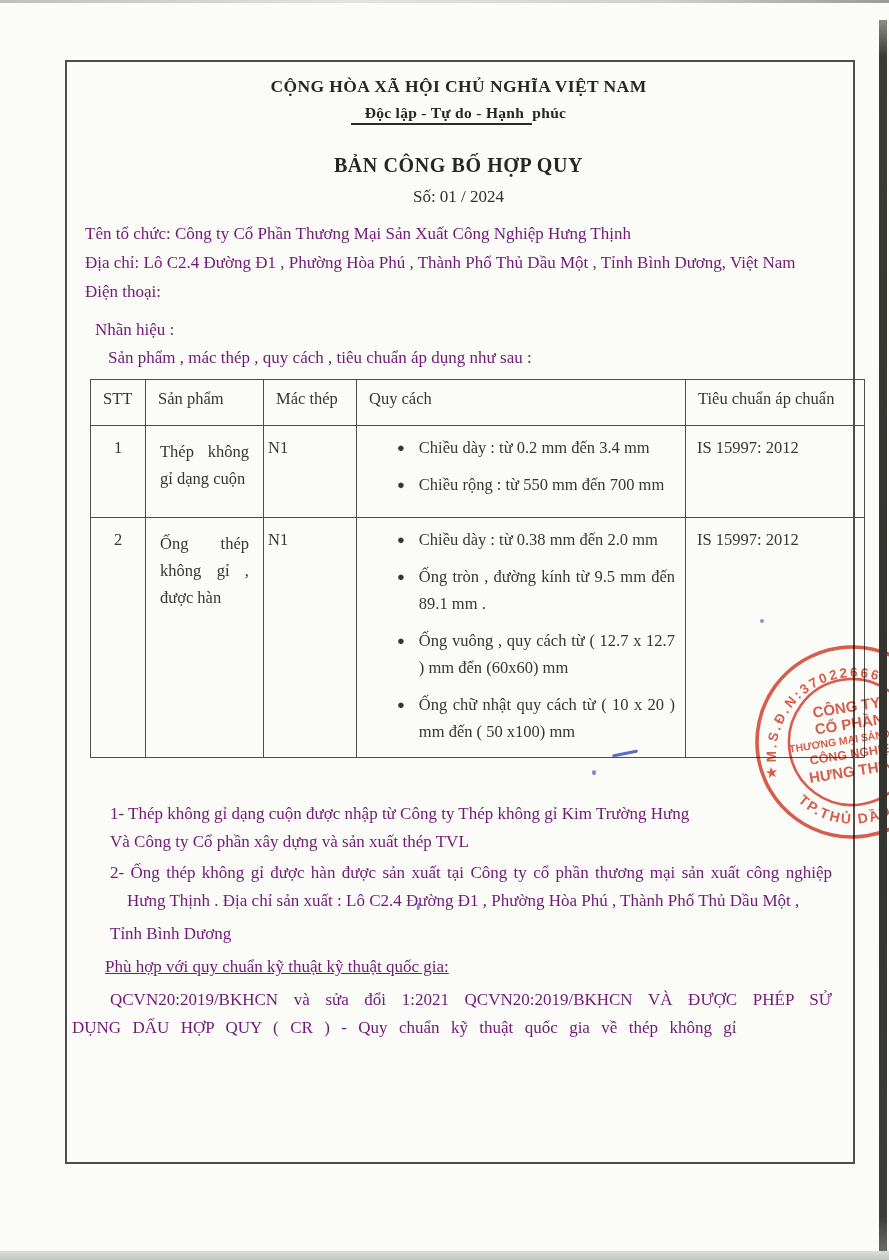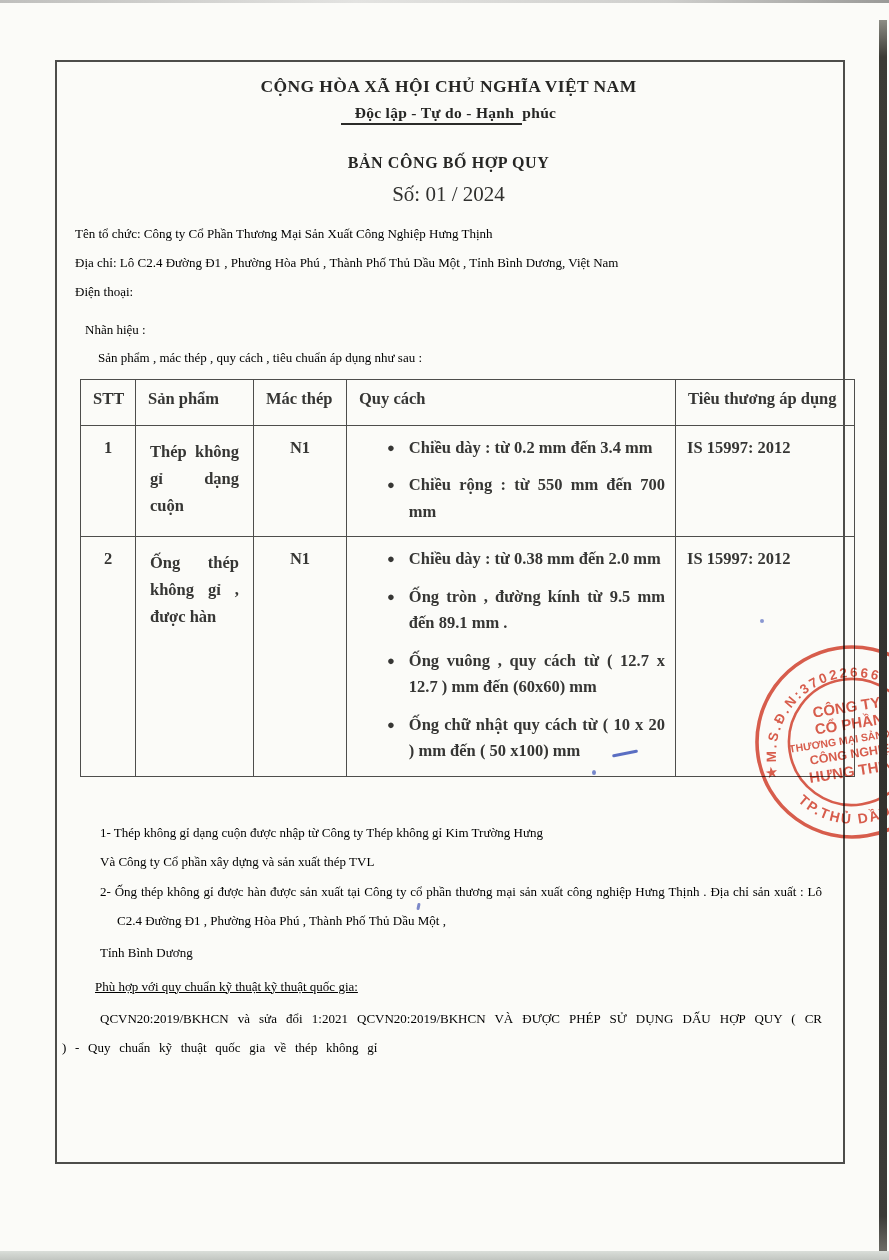--- a/index.html
+++ b/index.html
@@ -22,57 +22,57 @@
     background: linear-gradient(to bottom, #daded9, #c2c6c1);
     z-index: 6;
   }
   .scan-right-strip {
     position: absolute; left: 879px; top: 20px; width: 8px; height: 1233px;
     background: linear-gradient(to bottom, #8d8d85 0%, #3c3c36 3%, #32322e 60%, #3c3c38 97%, #6f6f69 100%);
     z-index: 5;
   }
   
   .frame {
-    position: absolute; left: 55px; top: 60px; width: 790px; height: 1104px;
+    position: absolute; left: 65px; top: 60px; width: 790px; height: 1104px;
     border: 2px solid #4d4d4b;
     padding: 12px 21px 0 18px;
     z-index: 2;
   }
   .center { text-align: center; }
   .national-title {
     font-size: 17.5px; font-weight: bold; color: #262624; letter-spacing: 0.4px;
     margin-top: 2px;
   }
   .motto { font-size: 15.5px; font-weight: bold; color: #262624; margin-top: 7px; letter-spacing: 0.3px; }
   .motto .u { border-bottom: 2.5px solid #2b2b29; padding: 0 4px 2px 14px; }
-  .doc-title { font-size: 16px; font-weight: bold; color: #262624; letter-spacing: 0.6px; margin-top: 32px; }
-  .doc-number { font-size: 21px; margin-top: 10px; color: #30302e; }
-  .bodytext { font-size: 13px; line-height: 28.5px; text-align: justify; color: #000000; }
+  .doc-title { font-size: 20px; font-weight: bold; color: #262624; letter-spacing: 0.6px; margin-top: 32px; }
+  .doc-number { font-size: 17px; margin-top: 10px; color: #30302e; }
+  .bodytext { font-size: 17px; line-height: 28.5px; text-align: justify; color: #701a75; }
   .org-block { margin-top: 13px; }
   .phone-line { margin-top: 1px; }
   .product-block { margin-top: 9px; padding-left: 10px; }
   .bold { font-weight: bold; }
   .intro-line { padding-left: 13px; margin-top: 0; }
 
   
   table.spec {
     border-collapse: collapse; table-layout: fixed;
     width: 774px; margin-left: 5px; margin-top: 6px;
   }
   table.spec th, table.spec td {
     border: 1.6px solid #4e4e4c;
     vertical-align: top;
     font-size: 16.5px;
     color: #363634;
-    font-weight: bold;
+    font-weight: normal;
   }
   table.spec th { text-align: left; height: 46px; padding: 9px 8px 0 12px; }
   th.c-stt, td.c-stt { width: 55px; text-align: center; padding-left: 6px; padding-right: 6px; }
   th.c-sp,  td.c-sp  { width: 118px; }
-  th.c-mt,  td.c-mt  { width: 93px; text-align: center; padding-left: 4px; padding-right: 4px; }
+  th.c-mt,  td.c-mt  { width: 93px; padding-left: 4px; padding-right: 4px; }
   th.c-qc,  td.c-qc  { width: 329px; }
   th.c-tc,  td.c-tc  { width: 179px; }
   td.c-stt { padding-top: 12px; }
   td.c-sp  { padding: 12px 14px 0 14px; text-align: justify; line-height: 27px; }
   td.c-mt  { padding-top: 12px; }
   td.c-qc  { padding: 9px 10px 0 40px; }
   td.c-tc  { padding: 12px 6px 0 11px; }
   .row-1 td { height: 92px; }
   .row-2 td { height: 240px; }
   .qc-item { display: flex; gap: 14px; margin-bottom: 11px; line-height: 26.5px; }
@@ -128,21 +128,21 @@
     <div class="intro-line">Sản phẩm , mác thép , quy cách , tiêu chuẩn áp dụng như sau :</div>
   </div>
 
   <table class="spec">
     <thead>
       <tr>
         <th class="c-stt">STT</th>
         <th class="c-sp">Sản phẩm</th>
         <th class="c-mt">Mác thép</th>
         <th class="c-qc">Quy cách</th>
-        <th class="c-tc">Tiêu thương áp dụng</th>
+        <th class="c-tc">Tiêu chuẩn áp chuẩn</th>
       </tr>
     </thead>
     <tbody>
       <tr class="row-1">
         <td class="c-stt">1</td>
         <td class="c-sp">Thép không gỉ dạng cuộn</td>
         <td class="c-mt">N1</td>
         <td class="c-qc">
           <div class="qc-item">
               <span class="bullet">●</span>

